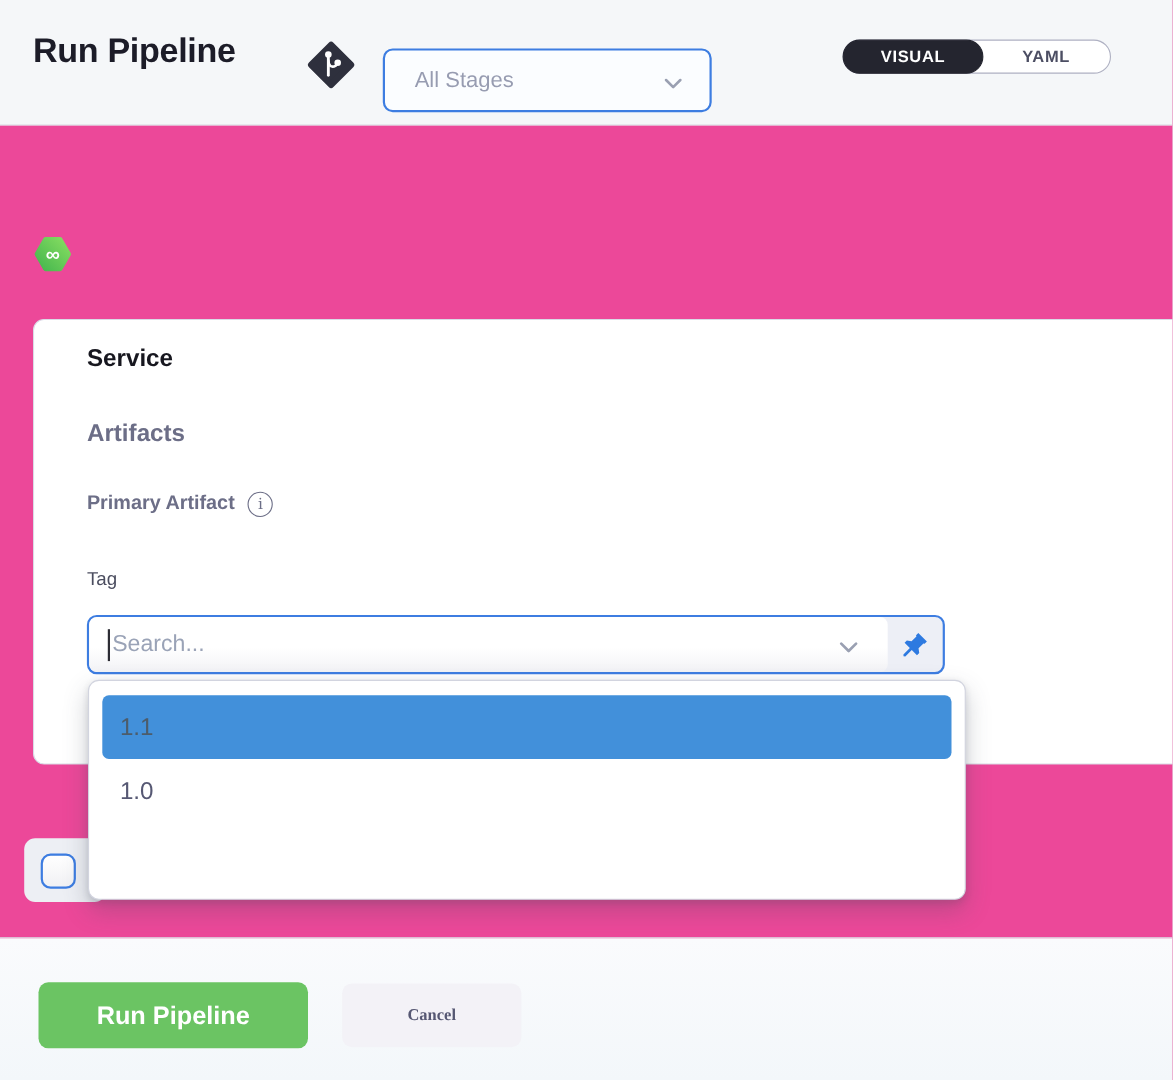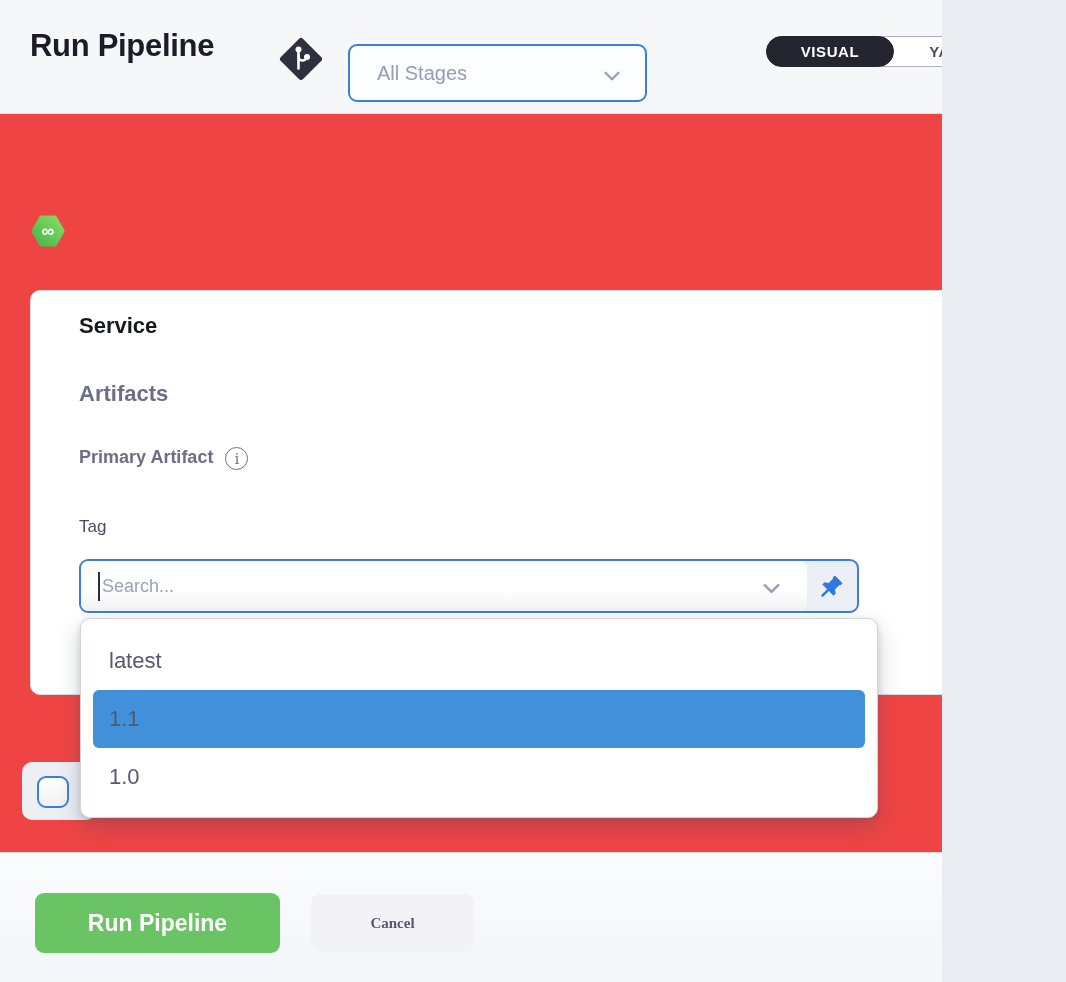--- a/index.html
+++ b/index.html
@@ -1,19 +1,19 @@
 <!DOCTYPE html>
 <html style="--accent: #3d7de1; --highlight: #4290da; --green: #6bc463; --toggle-dark: #24252f;"><head>
 <meta charset="utf-8">
 <style>
   html,body { margin:0; padding:0; background:#e9ecf0; }
   * { box-sizing:border-box; }
   .screen {
-    position:relative; width:942px; height:982px; overflow:hidden;
-    background:#ef4444;
+    position:relative; width:1066px; height:982px; overflow:hidden;
+    background:#ec4899;
     font-family:"Liberation Sans", sans-serif;
     -webkit-font-smoothing:antialiased;
   }
 
   
   .header {
     position:absolute; top:0; left:0; right:0; height:114px;
     background:#f5f7f9; border-bottom:1px solid #dfe2e8;
   }
   .page-title {
@@ -74,21 +74,21 @@
     border:2px solid var(--accent,#3d7de1); border-radius:9px;
     background:#edeff6; display:flex; overflow:hidden;
   }
   .input-area {
     position:relative; width:726px; height:100%;
     background:linear-gradient(180deg,#ffffff 55%,#f3f3f6);
     border-radius:7px;
   }
   .tag-search {
     width:100%; height:100%; border:none; outline:none; background:transparent;
-    font-size:18px; color:#333; padding:0 90px 0 21px; font-family:inherit;
+    font-size:21px; color:#333; padding:0 90px 0 21px; font-family:inherit;
   }
   .tag-search::placeholder { color:#9aa3b7; opacity:1; }
   .text-caret { position:absolute; left:17px; top:11px; width:2px; height:29px; background:#2c2c34; }
   .input-chev { position:absolute; right:22px; top:14px; }
   .pin-area { flex:1; display:flex; align-items:center; justify-content:center; cursor:pointer; }
 
   
   .dropdown {
     position:absolute; left:80px; top:618px; width:798px; height:200px;
     background:#ffffff; border:1px solid #d2d4df; border-radius:10px;
@@ -192,21 +192,20 @@
       </div>
       <div class="pin-area">
         <svg width="26" height="26" viewBox="0 0 24 24">
           <path d="M14.6 2.2l7.2 7.2-1.9 1.9-1-.3-4.1 4.1.6 3.9-1.9 1.9-4.4-4.4-5.4 5.4-1.5-.1-.1-1.5 5.4-5.4-4.4-4.4 1.9-1.9 3.9.6 4.1-4.1-.3-1z" fill="#2e7ae0"></path>
         </svg>
       </div>
     </div>
   </div>
 
   <div class="dropdown">
-    <div class="dd-item">latest</div>
     <div class="dd-item highlighted">1.1</div>
     <div class="dd-item">1.0</div>
   </div>
 
   <div class="checkbox-tint"></div>
   <div class="checkbox"></div>
 
   <div class="footer-divider"></div>
   <div class="footer">
     <button class="run-btn">Run Pipeline</button>

